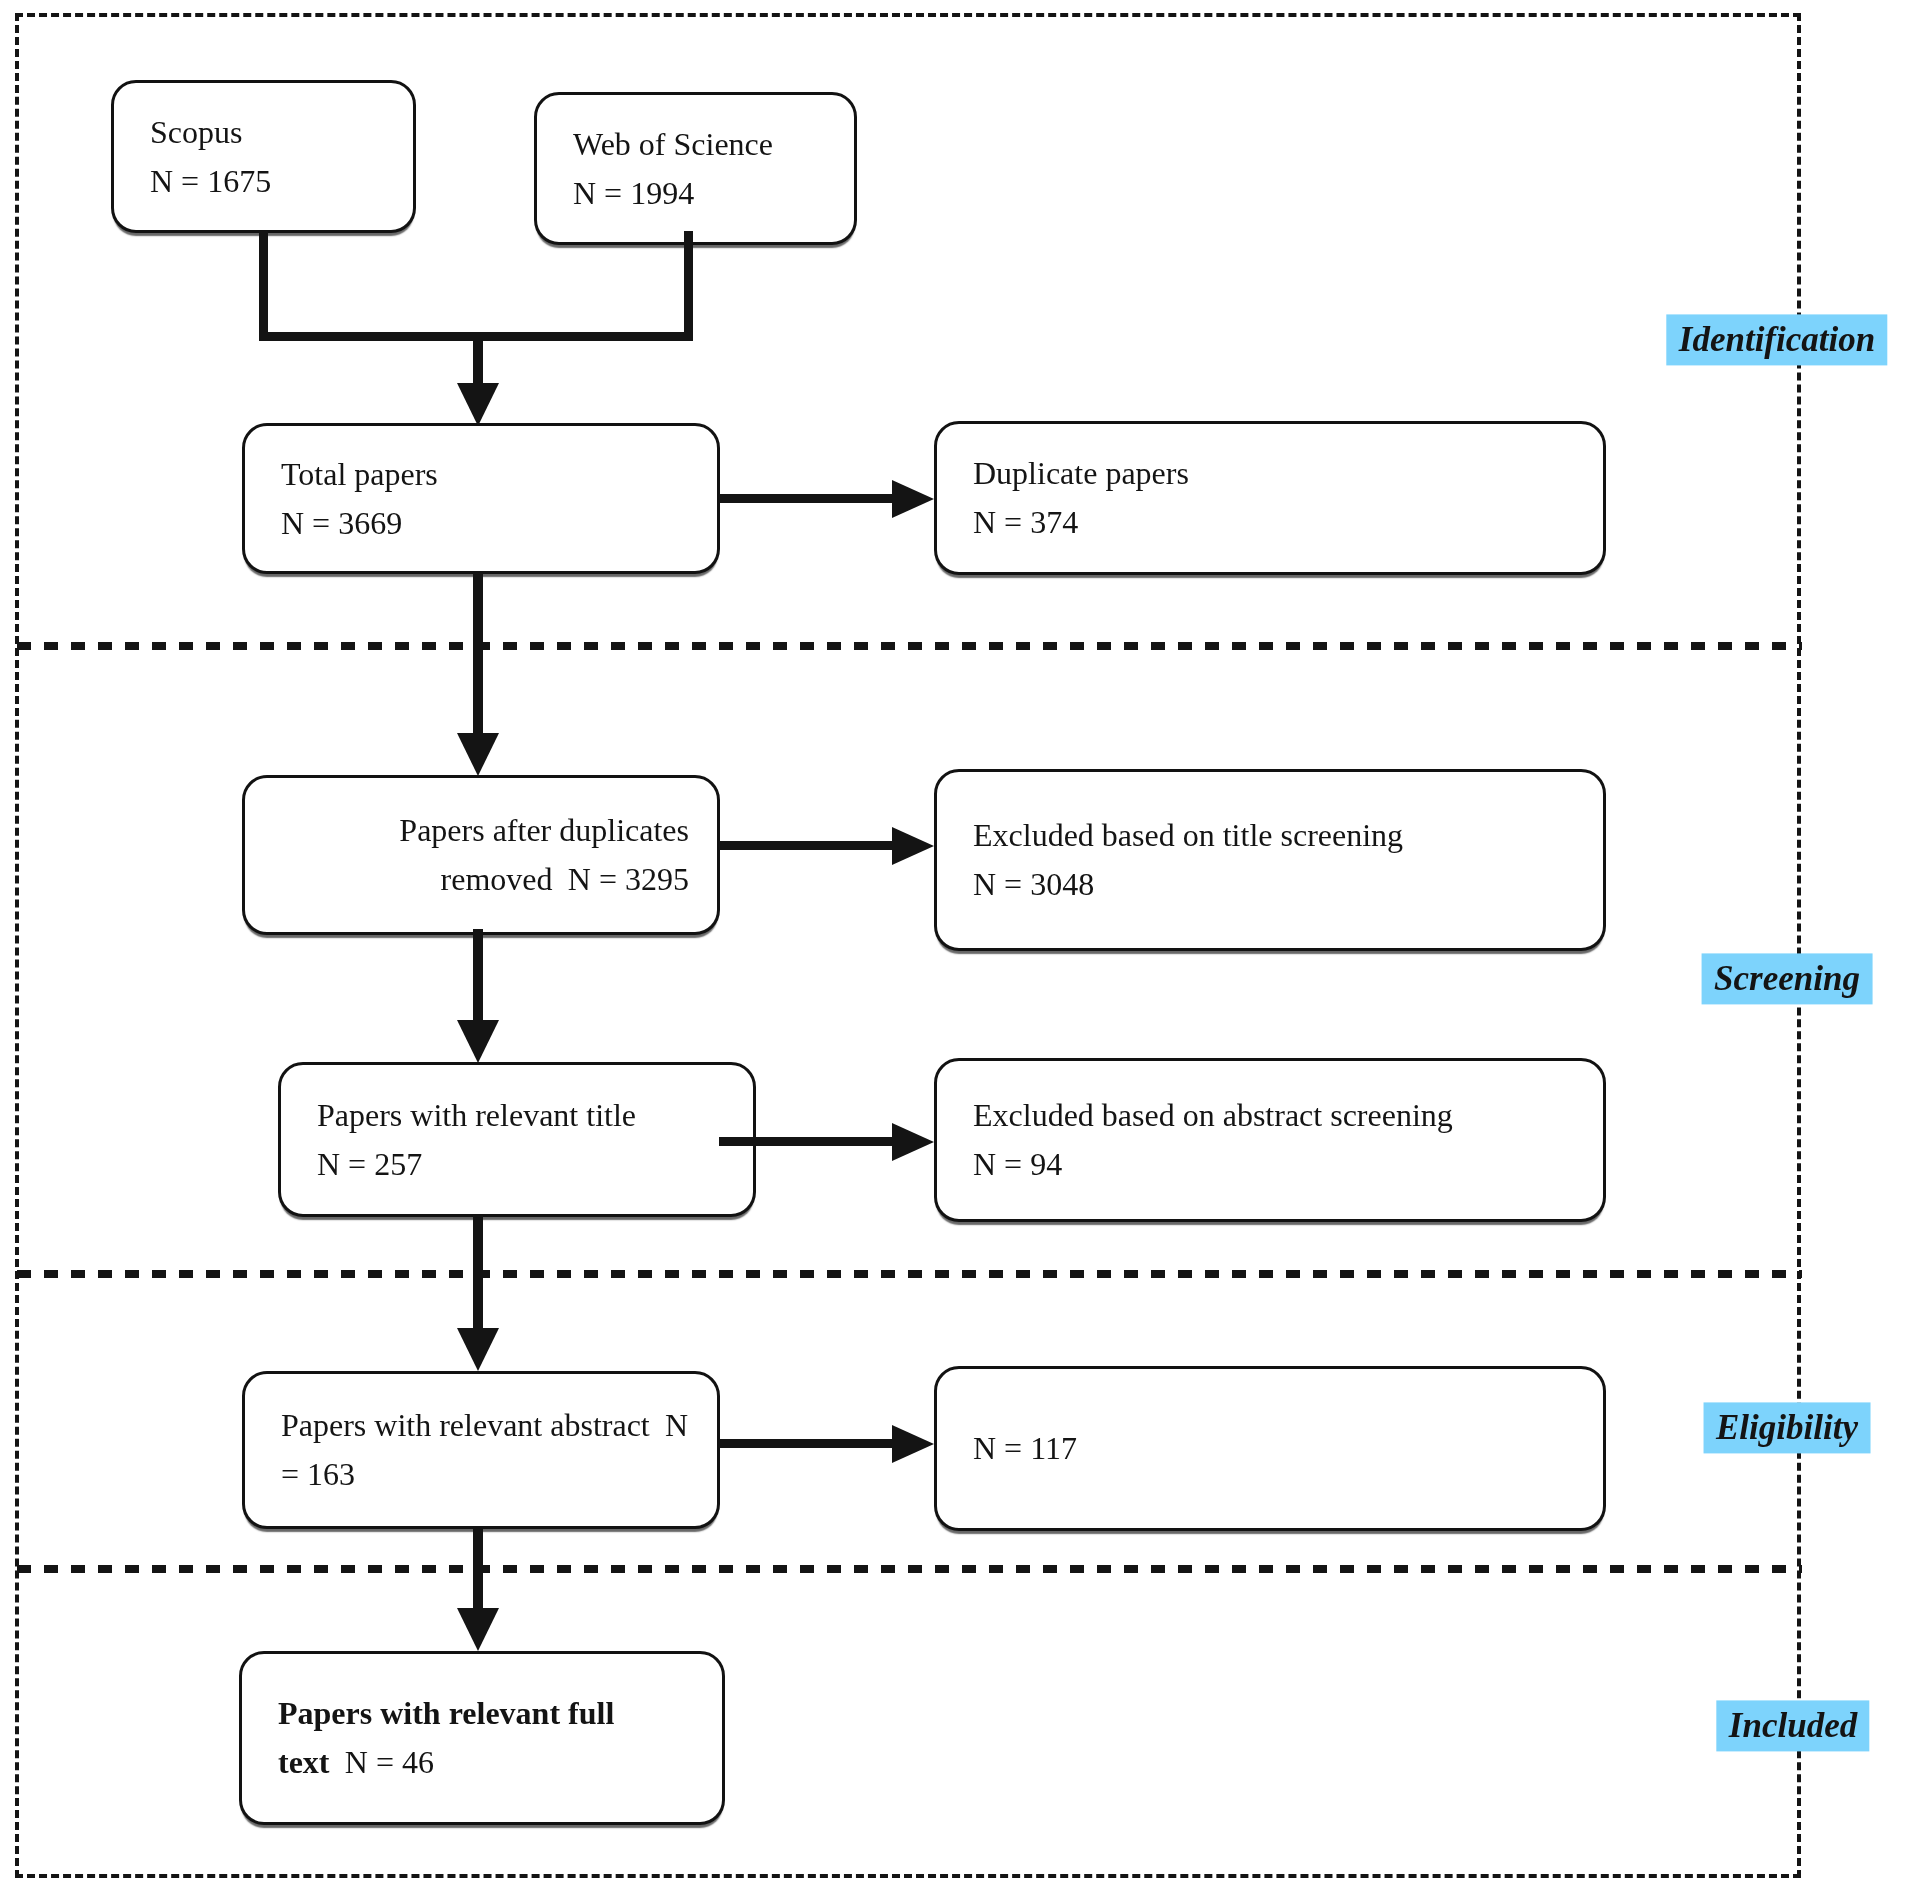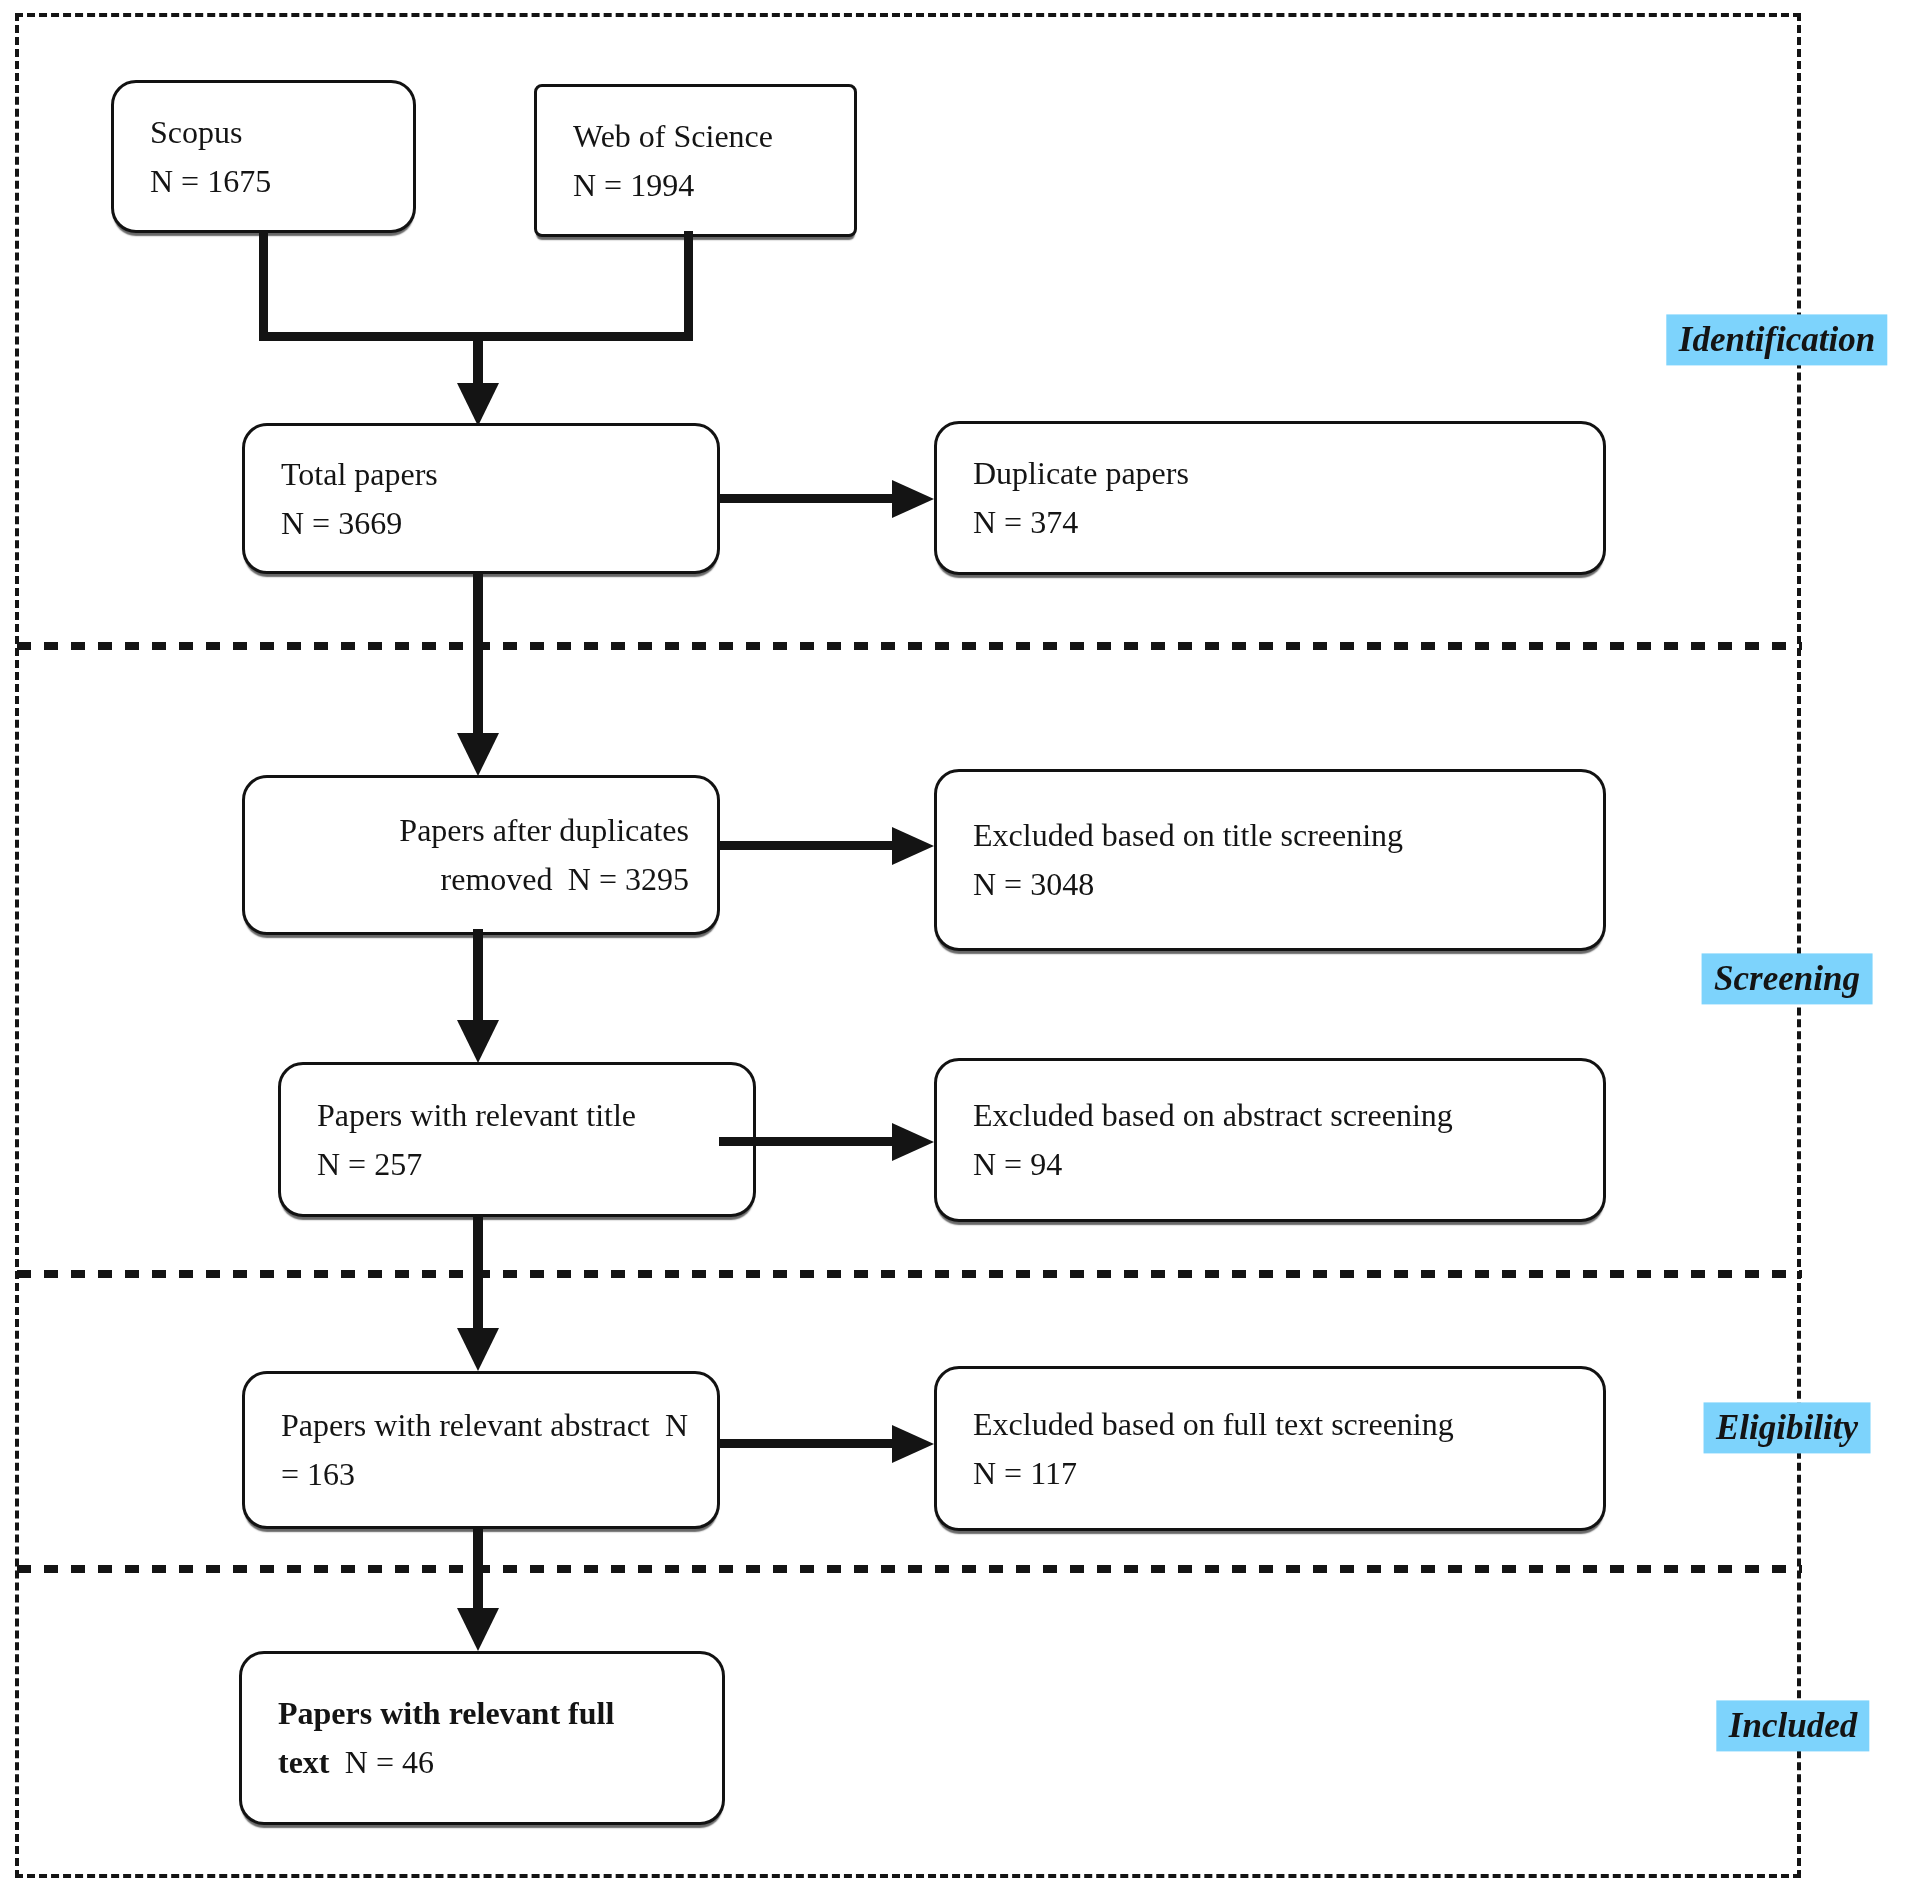--- a/index.html
+++ b/index.html
@@ -35,21 +35,21 @@
 
   <div class="outer-border"></div>
   <div class="divider" style="top:642px;"></div>
   <div class="divider" style="top:1270px;"></div>
   <div class="divider" style="top:1565px;"></div>
 
   <div class="node" style="left:111px;top:80px;width:305px;height:153px;">
     <div>Scopus</div>
     <div>N = 1675</div>
   </div>
-  <div class="node" style="left:534px;top:84px;width:323px;height:153px;border-radius:8px;">
+  <div class="node" style="left:534px;top:92px;width:323px;height:153px;">
     <div>Web of Science</div>
     <div>N = 1994</div>
   </div>
 
   <div class="vshaft" style="left:259px;top:231px;height:110px;width:9px;"></div>
   <div class="vshaft" style="left:684px;top:231px;height:110px;width:9px;"></div>
   <div class="bar" style="left:259px;top:332px;width:434px;"></div>
   <div class="vshaft" style="left:473px;top:341px;height:46px;"></div>
   <div class="vhead" style="left:457px;top:383px;"></div>
 
@@ -93,21 +93,20 @@
 
   <div class="vshaft" style="left:473px;top:1215px;height:117px;"></div>
   <div class="vhead" style="left:457px;top:1328px;"></div>
 
   <div class="node" style="left:242px;top:1371px;width:478px;height:158px;">
     <div class="flow"><span>Papers with relevant abstract</span><span class="cnt-inline">N = 163</span></div>
   </div>
   <div class="hshaft" style="left:719px;top:1439px;width:175px;"></div>
   <div class="hhead" style="left:892px;top:1425px;"></div>
   <div class="node" style="left:934px;top:1366px;width:672px;height:165px;">
-    <div>Excluded based on full text screening</div>
     <div>N = 117</div>
   </div>
 
   <div class="vshaft" style="left:473px;top:1529px;height:81px;"></div>
   <div class="vhead" style="left:457px;top:1608px;"></div>
 
   <div class="node" style="left:239px;top:1651px;width:486px;height:174px;">
     <div class="flow"><span class="bold">Papers with relevant full text</span><span class="cnt-inline">N = 46</span></div>
   </div>
 

